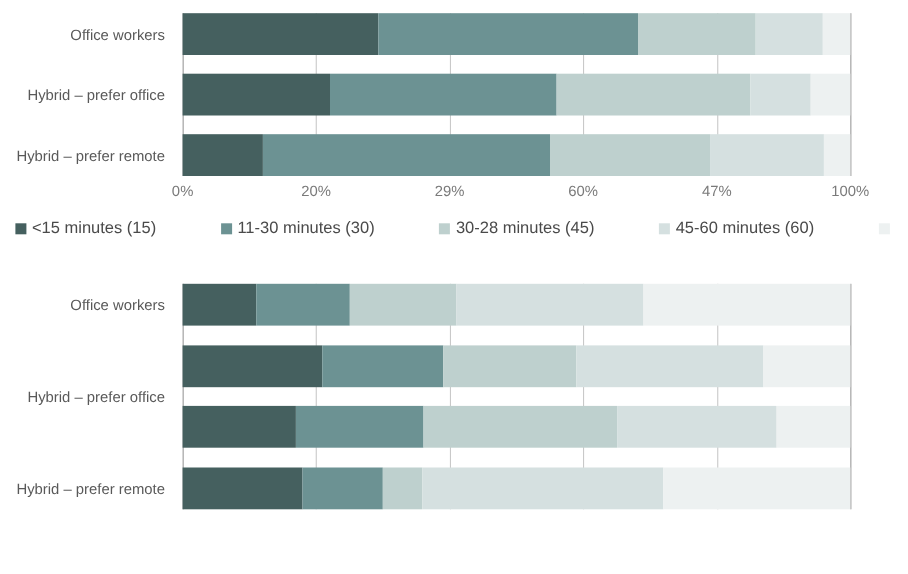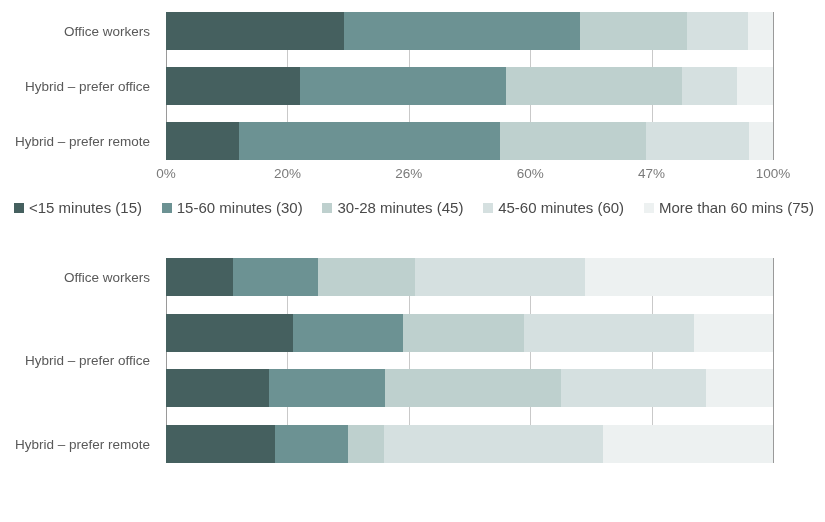--- a/index.html
+++ b/index.html
@@ -112,45 +112,44 @@
             <div class="seg" title="15-30 minutes (30): 43%" style="width: 43%; background: rgb(108, 146, 147);"></div>
             <div class="seg" title="30-45 minutes (45): 24%" style="width: 24%; background: rgb(190, 208, 206);"></div>
             <div class="seg" title="45-60 minutes (60): 17%" style="width: 17%; background: rgb(213, 224, 224);"></div>
             <div class="seg" title="More than 60 mins (75): 4%" style="width: 4%; background: rgb(237, 241, 241);"></div>
           </div>
         </div>
     </div>
     <div class="xticks" id="xt1">
         <div class="xtick" style="left: 0%;">0%</div>
         <div class="xtick" style="left: 20%;">20%</div>
-        <div class="xtick" style="left: 40%;">26%</div>
+        <div class="xtick" style="left: 40%;">29%</div>
         <div class="xtick" style="left: 60%;">60%</div>
         <div class="xtick" style="left: 80%;">47%</div>
         <div class="xtick" style="left: 100%;">100%</div>
       </div>
     <div class="legend" id="legend1">
         <div class="legend-item">
           <span class="legend-swatch" style="background: rgb(69, 96, 95);"></span>
           <span class="legend-label">&lt;15 minutes (15)</span>
         </div>
         <div class="legend-item">
           <span class="legend-swatch" style="background: rgb(108, 146, 147);"></span>
-          <span class="legend-label">15-60 minutes (30)</span>
+          <span class="legend-label">11-30 minutes (30)</span>
         </div>
         <div class="legend-item">
           <span class="legend-swatch" style="background: rgb(190, 208, 206);"></span>
           <span class="legend-label">30-28 minutes (45)</span>
         </div>
         <div class="legend-item">
           <span class="legend-swatch" style="background: rgb(213, 224, 224);"></span>
           <span class="legend-label">45-60 minutes (60)</span>
         </div>
         <div class="legend-item">
           <span class="legend-swatch" style="background: rgb(237, 241, 241);"></span>
-          <span class="legend-label">More than 60 mins (75)</span>
         </div>
       </div>
   </div>
 
   <div class="chart-block" id="chart2">
     <div class="ylabels" id="ylab2">
       <div class="ylabels-inner">
           <div class="ylabel">Office workers</div>
           <div class="ylabel">Hybrid  – prefer office</div>
           <div class="ylabel">Hybrid – prefer remote</div>

